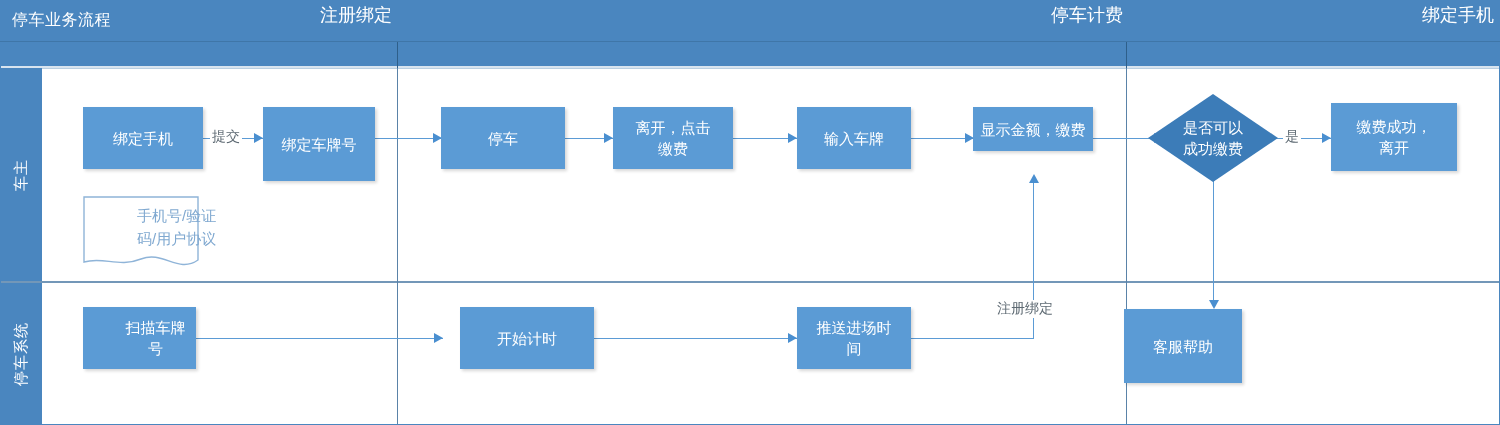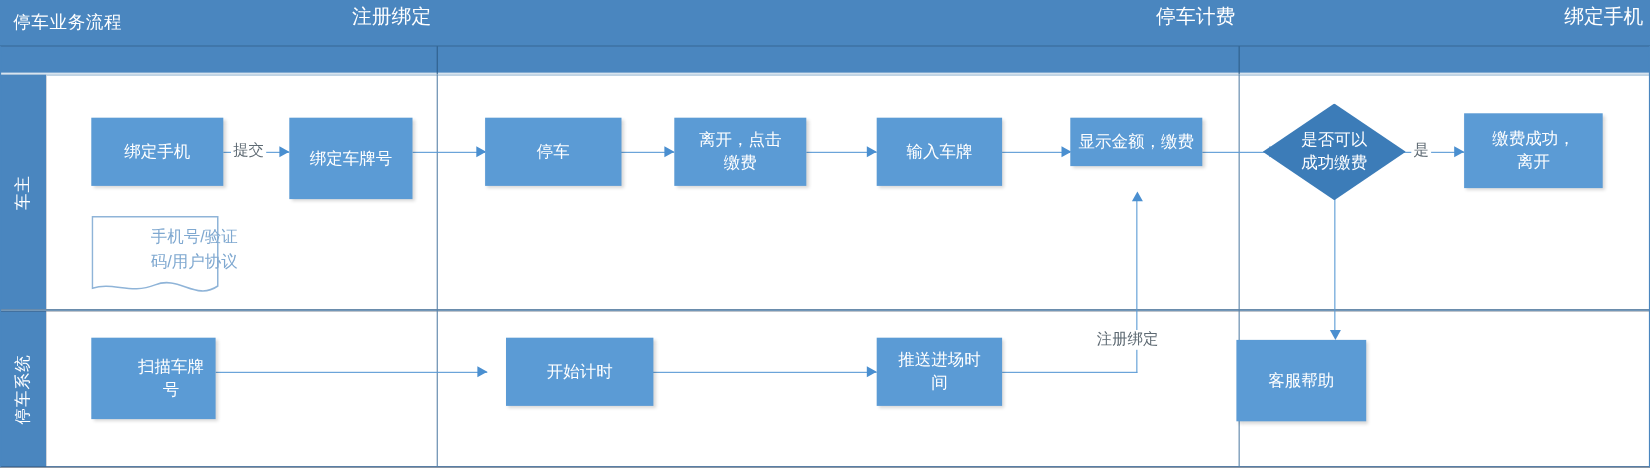--- a/index.html
+++ b/index.html
@@ -305,21 +305,21 @@
   <div class="doc-wrap" style="left:83px; top:196px; width:116px; height:76px;">
     <svg width="116" height="76" viewBox="0 0 116 76">
       <path d="M1,1 L115,1 L115,64 C95,78 80,54 58,63 C36,72 20,60 1,66 Z" fill="#ffffff" stroke="#8fb4d8" stroke-width="1.4"></path>
     </svg>
     <div class="doc-text">
       <div>手机号/验证</div>
       <div>码/用户协议</div>
     </div>
   </div>
 
-  <div class="node" style="left:83px; top:307px; width:113px; height:74px;padding-left:36px;">扫描车牌号</div>
+  <div class="node" style="left:83px; top:307px; width:113px; height:62px;padding-left:36px;">扫描车牌号</div>
 
   <div class="node" style="left:460px; top:307px; width:134px; height:62px;">开始计时</div>
 
   <div class="node" style="left:797px; top:307px; width:114px; height:62px; flex-direction:column;">
     <span>推送进场时</span>
     <span>间</span>
   </div>
 
   <div class="node" style="left:1124px; top:309px; width:118px; height:74px;">客服帮助</div>
 

